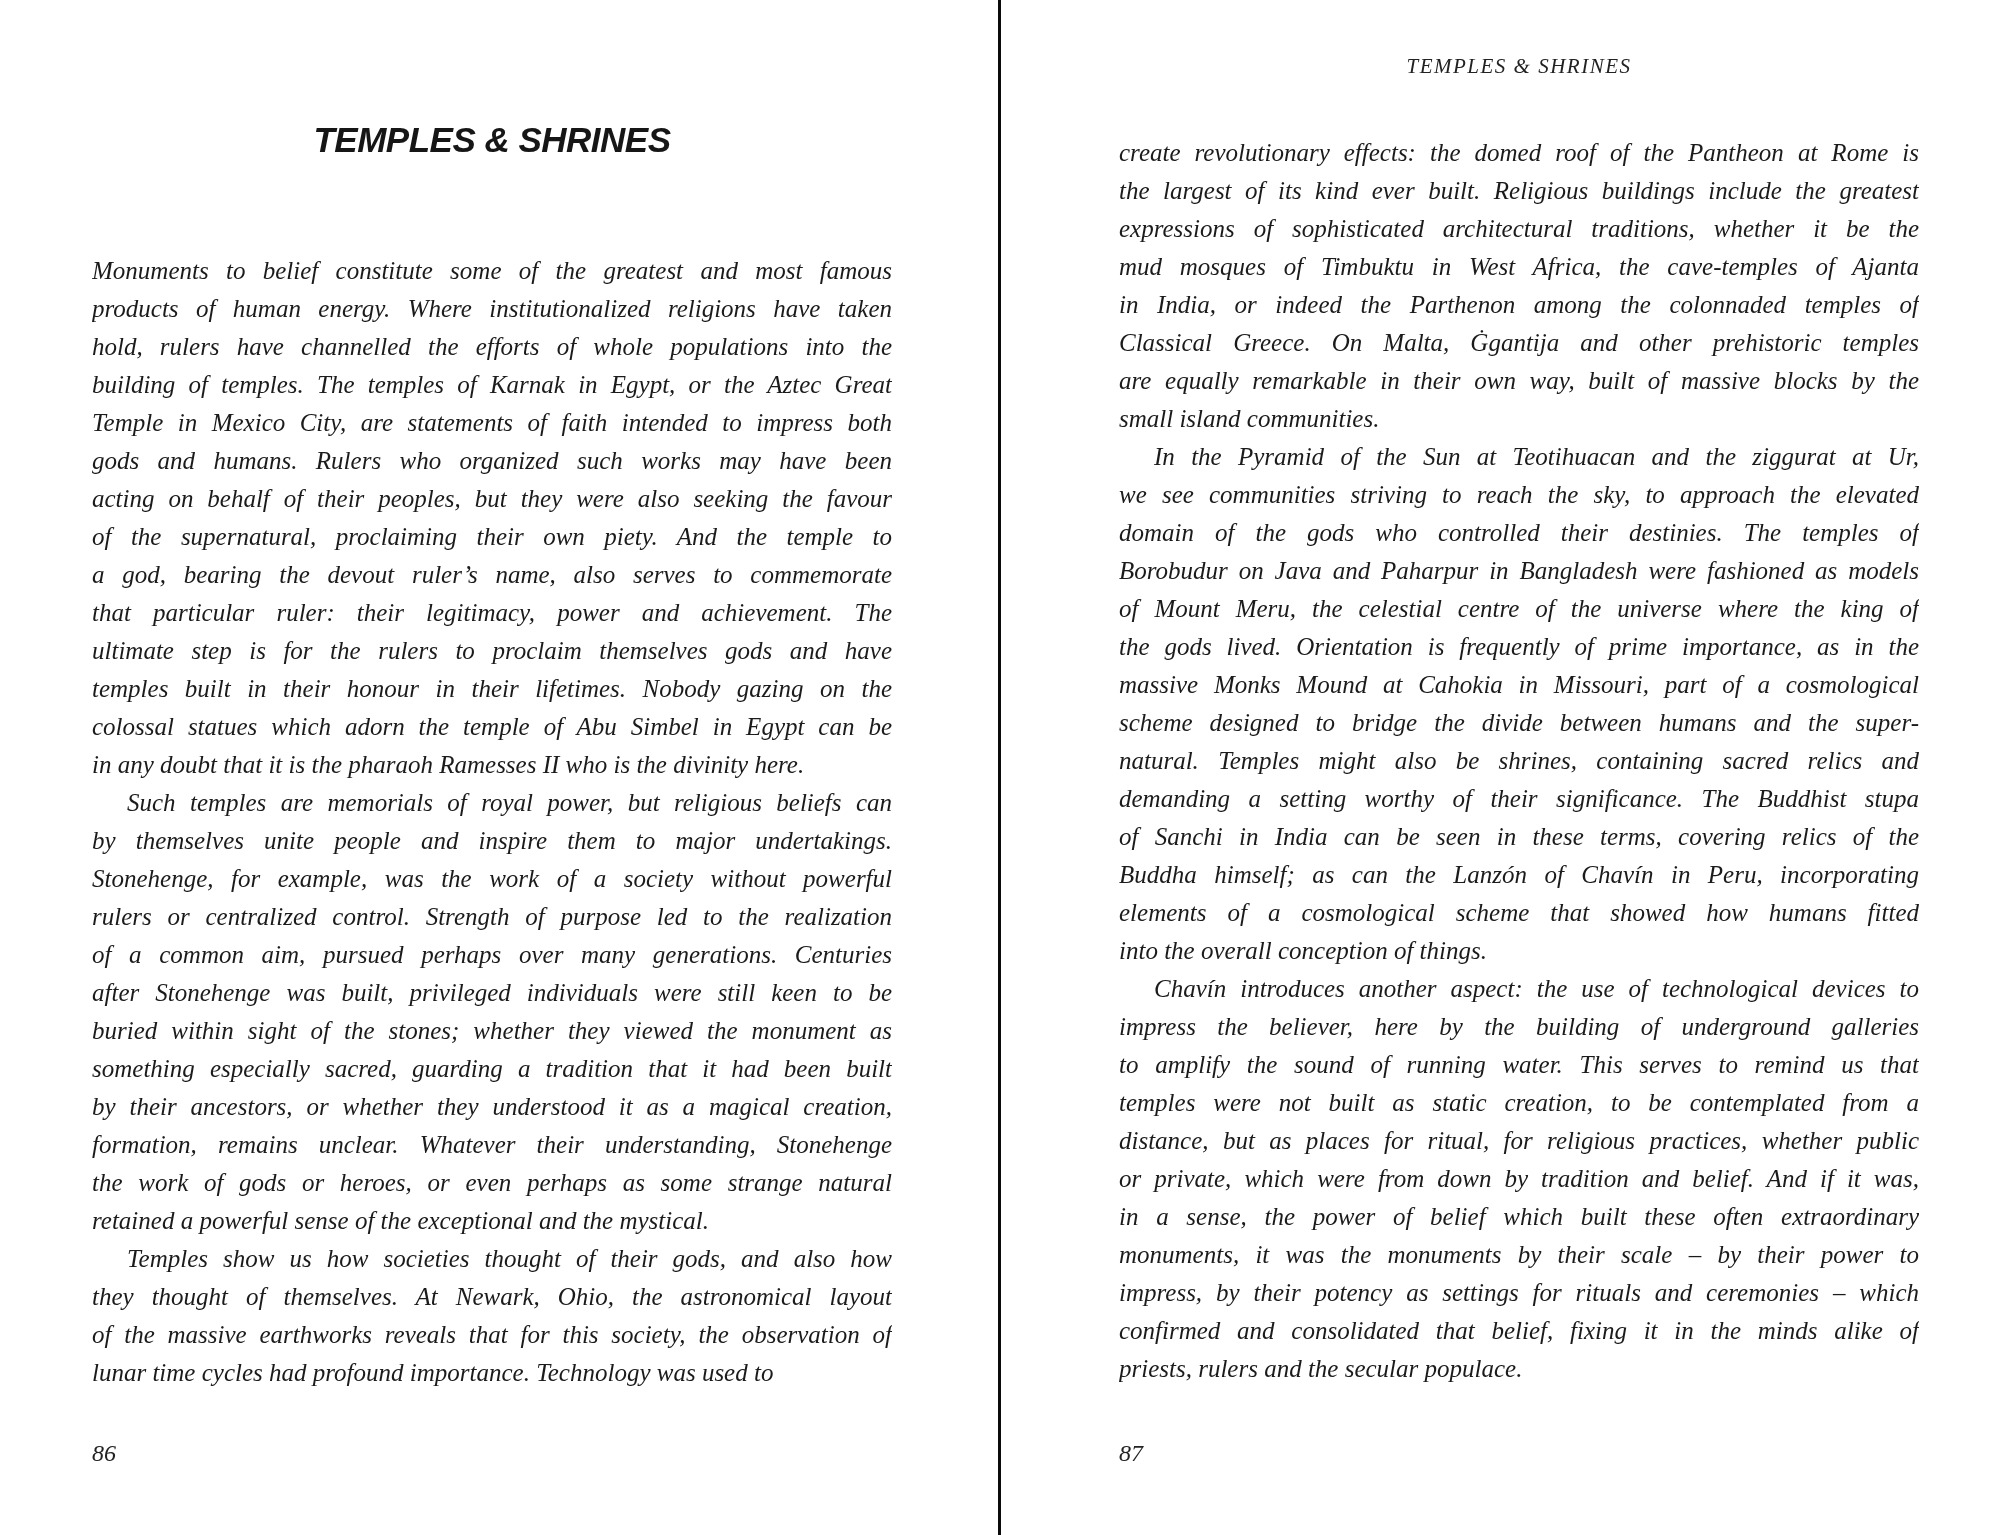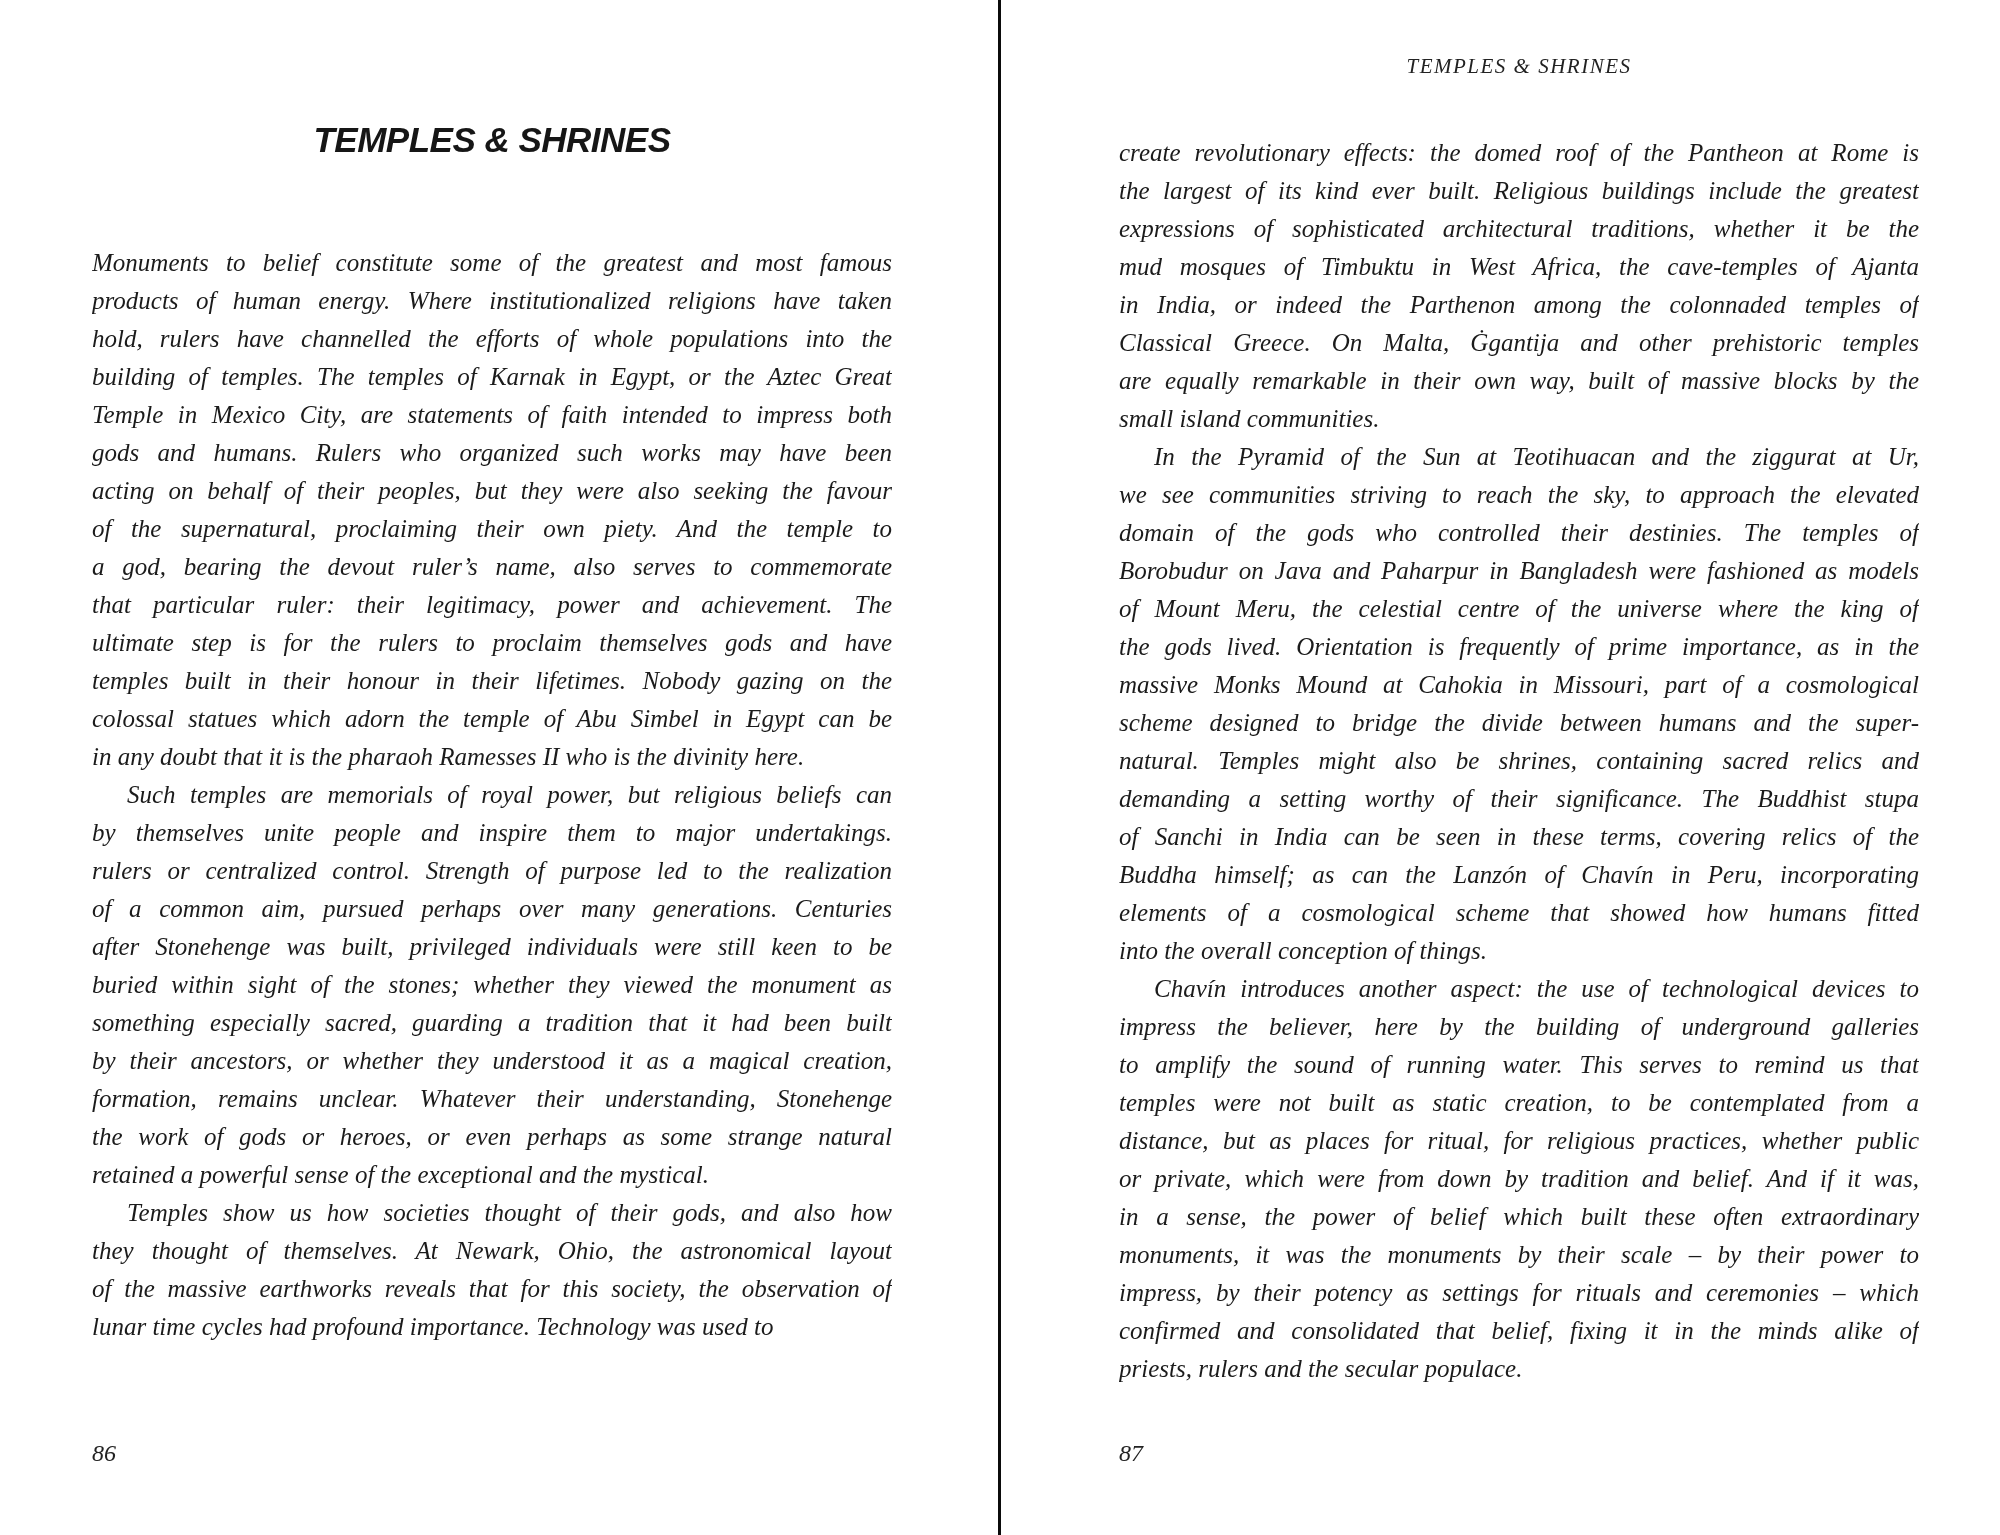--- a/index.html
+++ b/index.html
@@ -39,21 +39,21 @@
   .running-header {
     position: absolute; top: 54px; left: 0;
     width: 100%;
     text-align: center;
     font-size: 21px;
     letter-spacing: 1.5px;
     color: #222222;
   }
 
   .body-text { position: absolute; left: 0; width: 100%; }
-  .page-left  .body-text { top: 244px; }
+  .page-left  .body-text { top: 252px; }
   .page-right .body-text { top: 134px; }
 
   .paragraph { margin: 0; }
 
   .line {
     height: 38px;
     line-height: 38px;
     font-size: 25px;
     text-align: justify;
     text-align-last: justify;
@@ -91,20 +91,21 @@
           <div class="line">a god, bearing the devout ruler’s name, also serves to commemorate</div>
           <div class="line">that particular ruler: their legitimacy, power and achievement. The</div>
           <div class="line">ultimate step is for the rulers to proclaim themselves gods and have</div>
           <div class="line">temples built in their honour in their lifetimes. Nobody gazing on the</div>
           <div class="line">colossal statues which adorn the temple of Abu Simbel in Egypt can be</div>
           <div class="line last">in any doubt that it is the pharaoh Ramesses II who is the divinity here.</div>
         </div>
         <div class="paragraph">
           <div class="line indent">Such temples are memorials of royal power, but religious beliefs can</div>
           <div class="line">by themselves unite people and inspire them to major undertakings.</div>
+          <div class="line">Stonehenge, for example, was the work of a society without powerful</div>
           <div class="line">rulers or centralized control. Strength of purpose led to the realization</div>
           <div class="line">of a common aim, pursued perhaps over many generations. Centuries</div>
           <div class="line">after Stonehenge was built, privileged individuals were still keen to be</div>
           <div class="line">buried within sight of the stones; whether they viewed the monument as</div>
           <div class="line">something especially sacred, guarding a tradition that it had been built</div>
           <div class="line">by their ancestors, or whether they understood it as a magical creation,</div>
           <div class="line">formation, remains unclear. Whatever their understanding, Stonehenge</div>
           <div class="line">the work of gods or heroes, or even perhaps as some strange natural</div>
           <div class="line last">retained a powerful sense of the exceptional and the mystical.</div>
         </div>

